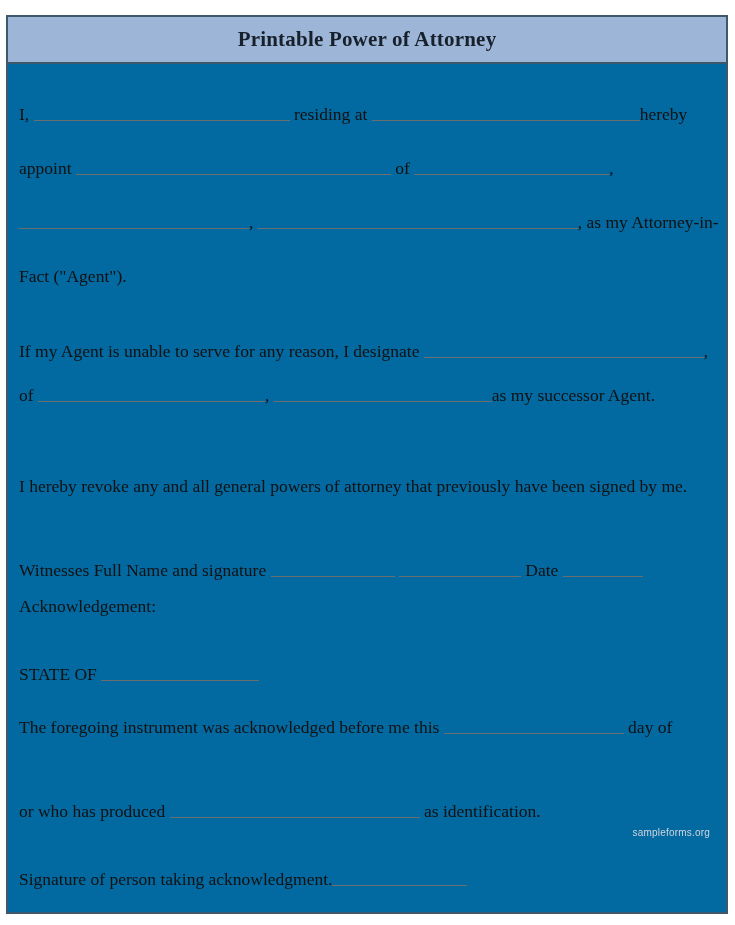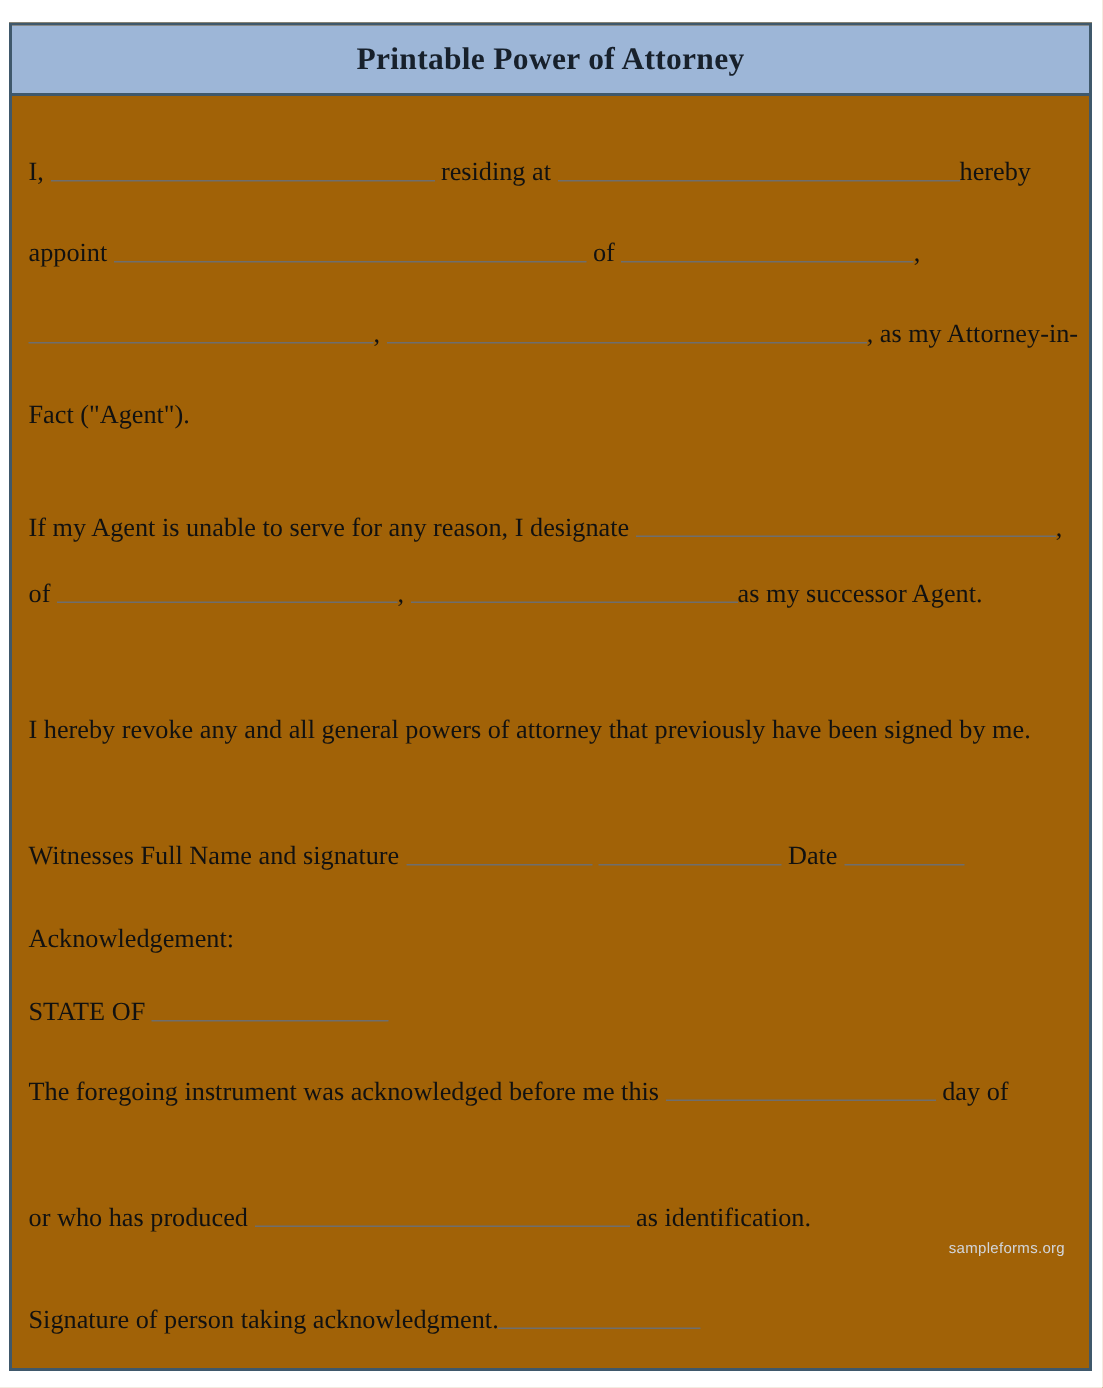--- a/index.html
+++ b/index.html
@@ -23,21 +23,21 @@
   }
 
   .doc-frame {
     position: absolute;
     left: 6px;
     top: 15px;
     width: 722px;
     height: 899px;
     border: 2px solid #3f586b;
     box-sizing: border-box;
-    background: #a16207;
+    background: #0369a1;
   }
 
   .title-bar {
     height: 47px;
     background: #9db6d7;
     border-bottom: 2px solid #3f586b;
     display: flex;
     align-items: center;
     justify-content: center;
     box-sizing: border-box;
@@ -121,21 +121,21 @@
         <span>If my Agent is unable to serve for any reason, I designate </span><span class="blank" style="width:280px;"></span><span>,</span>
       </div>
 
       <div class="line" style="top:412px;">I hereby revoke any and all general powers of attorney that previously have been signed by me.</div>
 
 
       <div class="line" style="top:496px;">
         <span>Witnesses Full Name and signature </span><span class="blank" style="width:124px;"></span><span> </span><span class="blank" style="width:122px;"></span><span> Date </span><span class="blank" style="width:80px;"></span>
       </div>
 
-      <div class="line" style="top:551px;">Acknowledgement:</div>
+      <div class="line" style="top:532px;">Acknowledgement:</div>
 
       <div class="line" style="top:600px;">
         <span>STATE OF </span><span class="blank" style="width:158px;"></span>
       </div>
 
       <div class="line" style="top:653px;">
         <span>The foregoing instrument was acknowledged before me this </span><span class="blank" style="width:180px;"></span><span> day of</span>
       </div>
 
 

